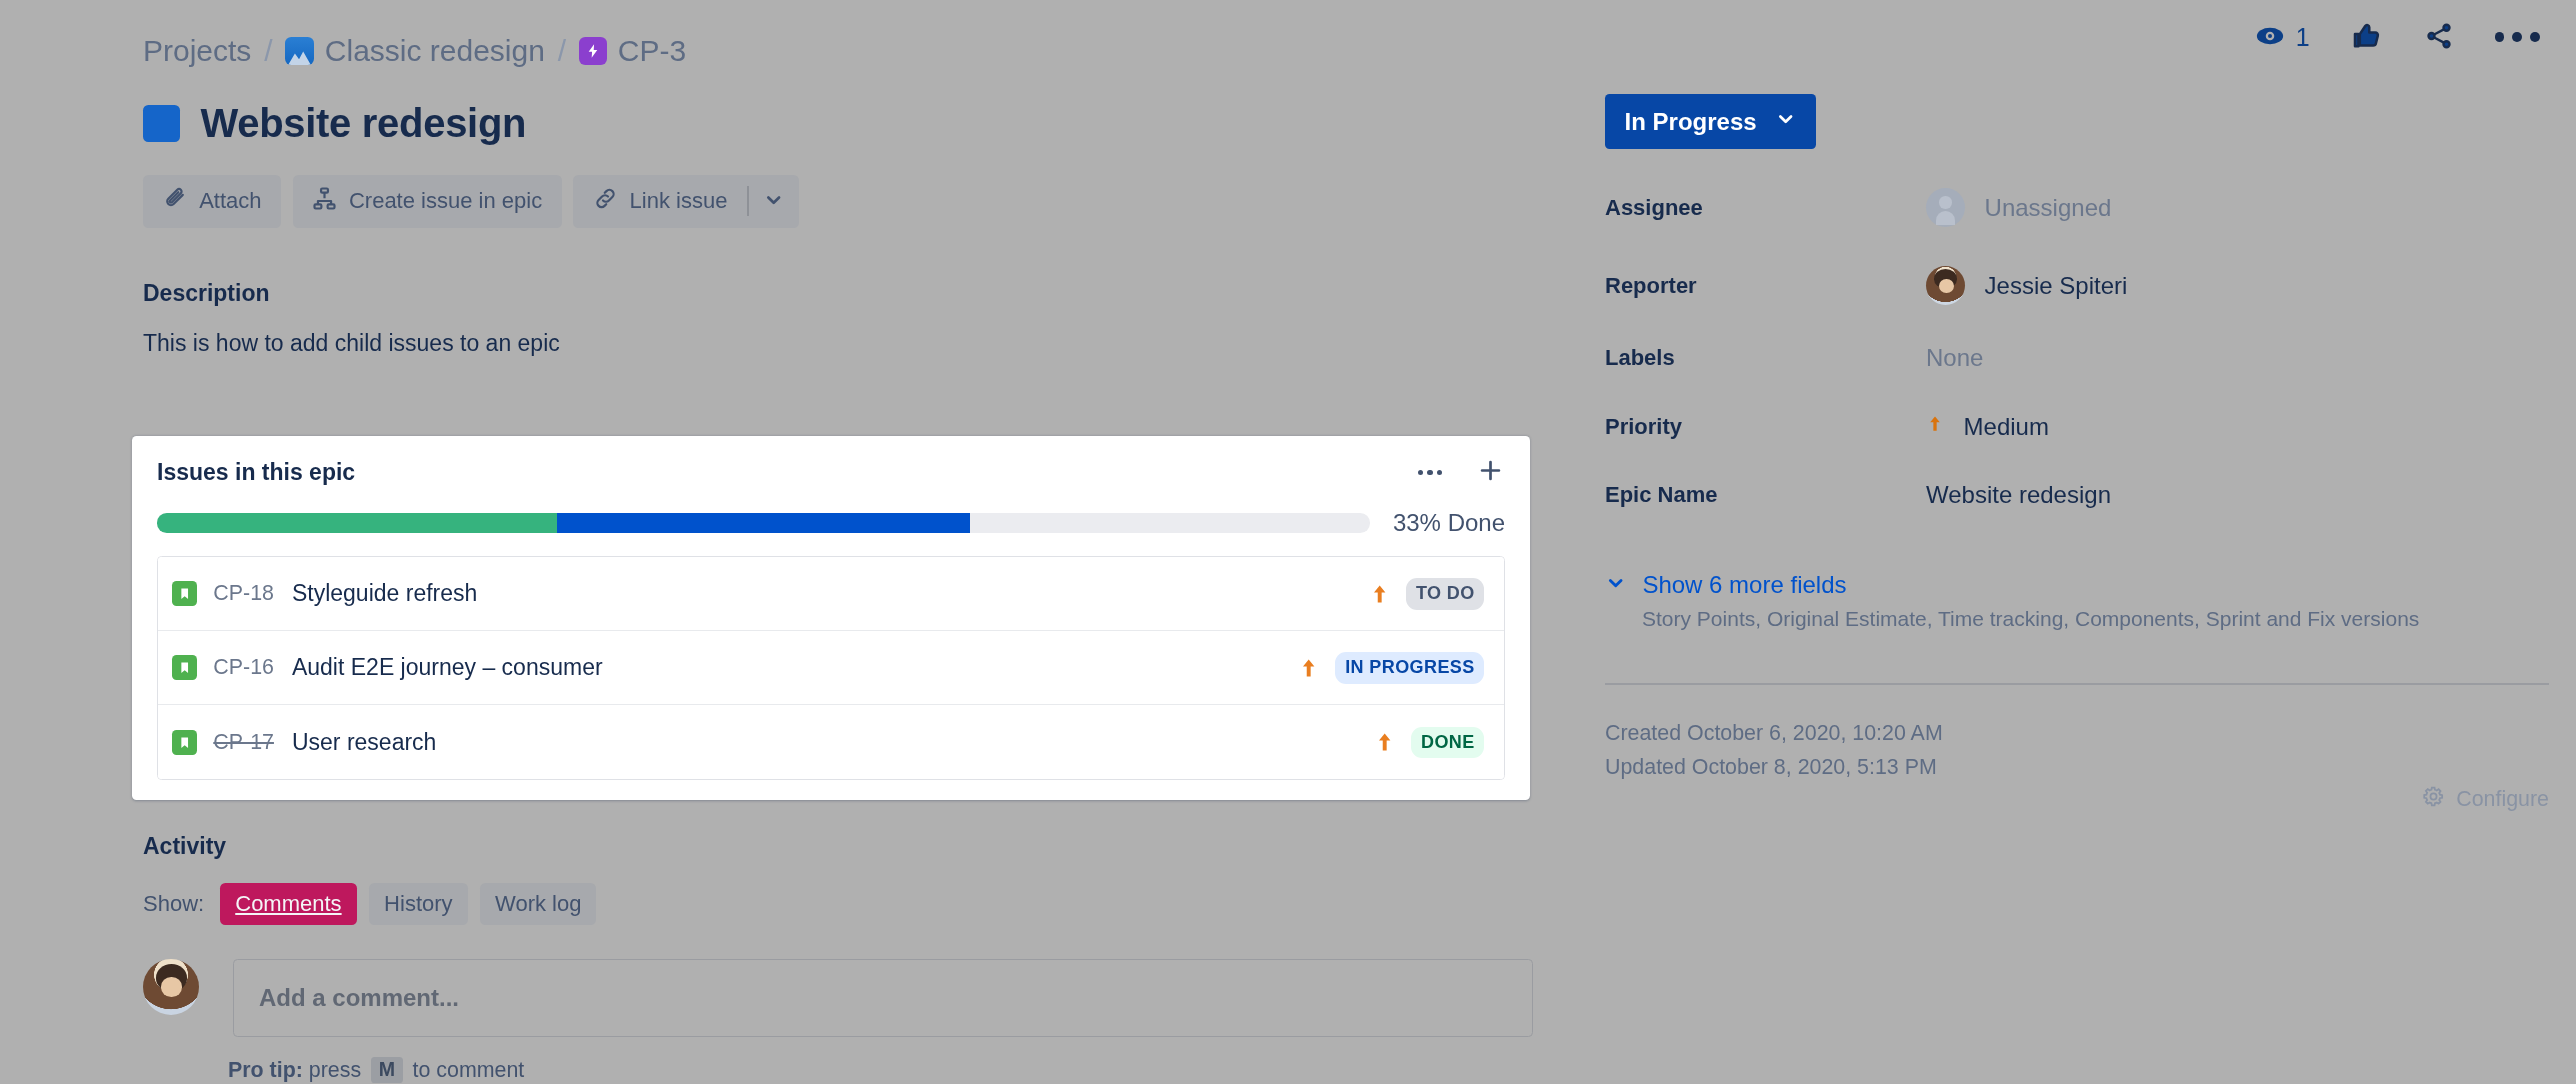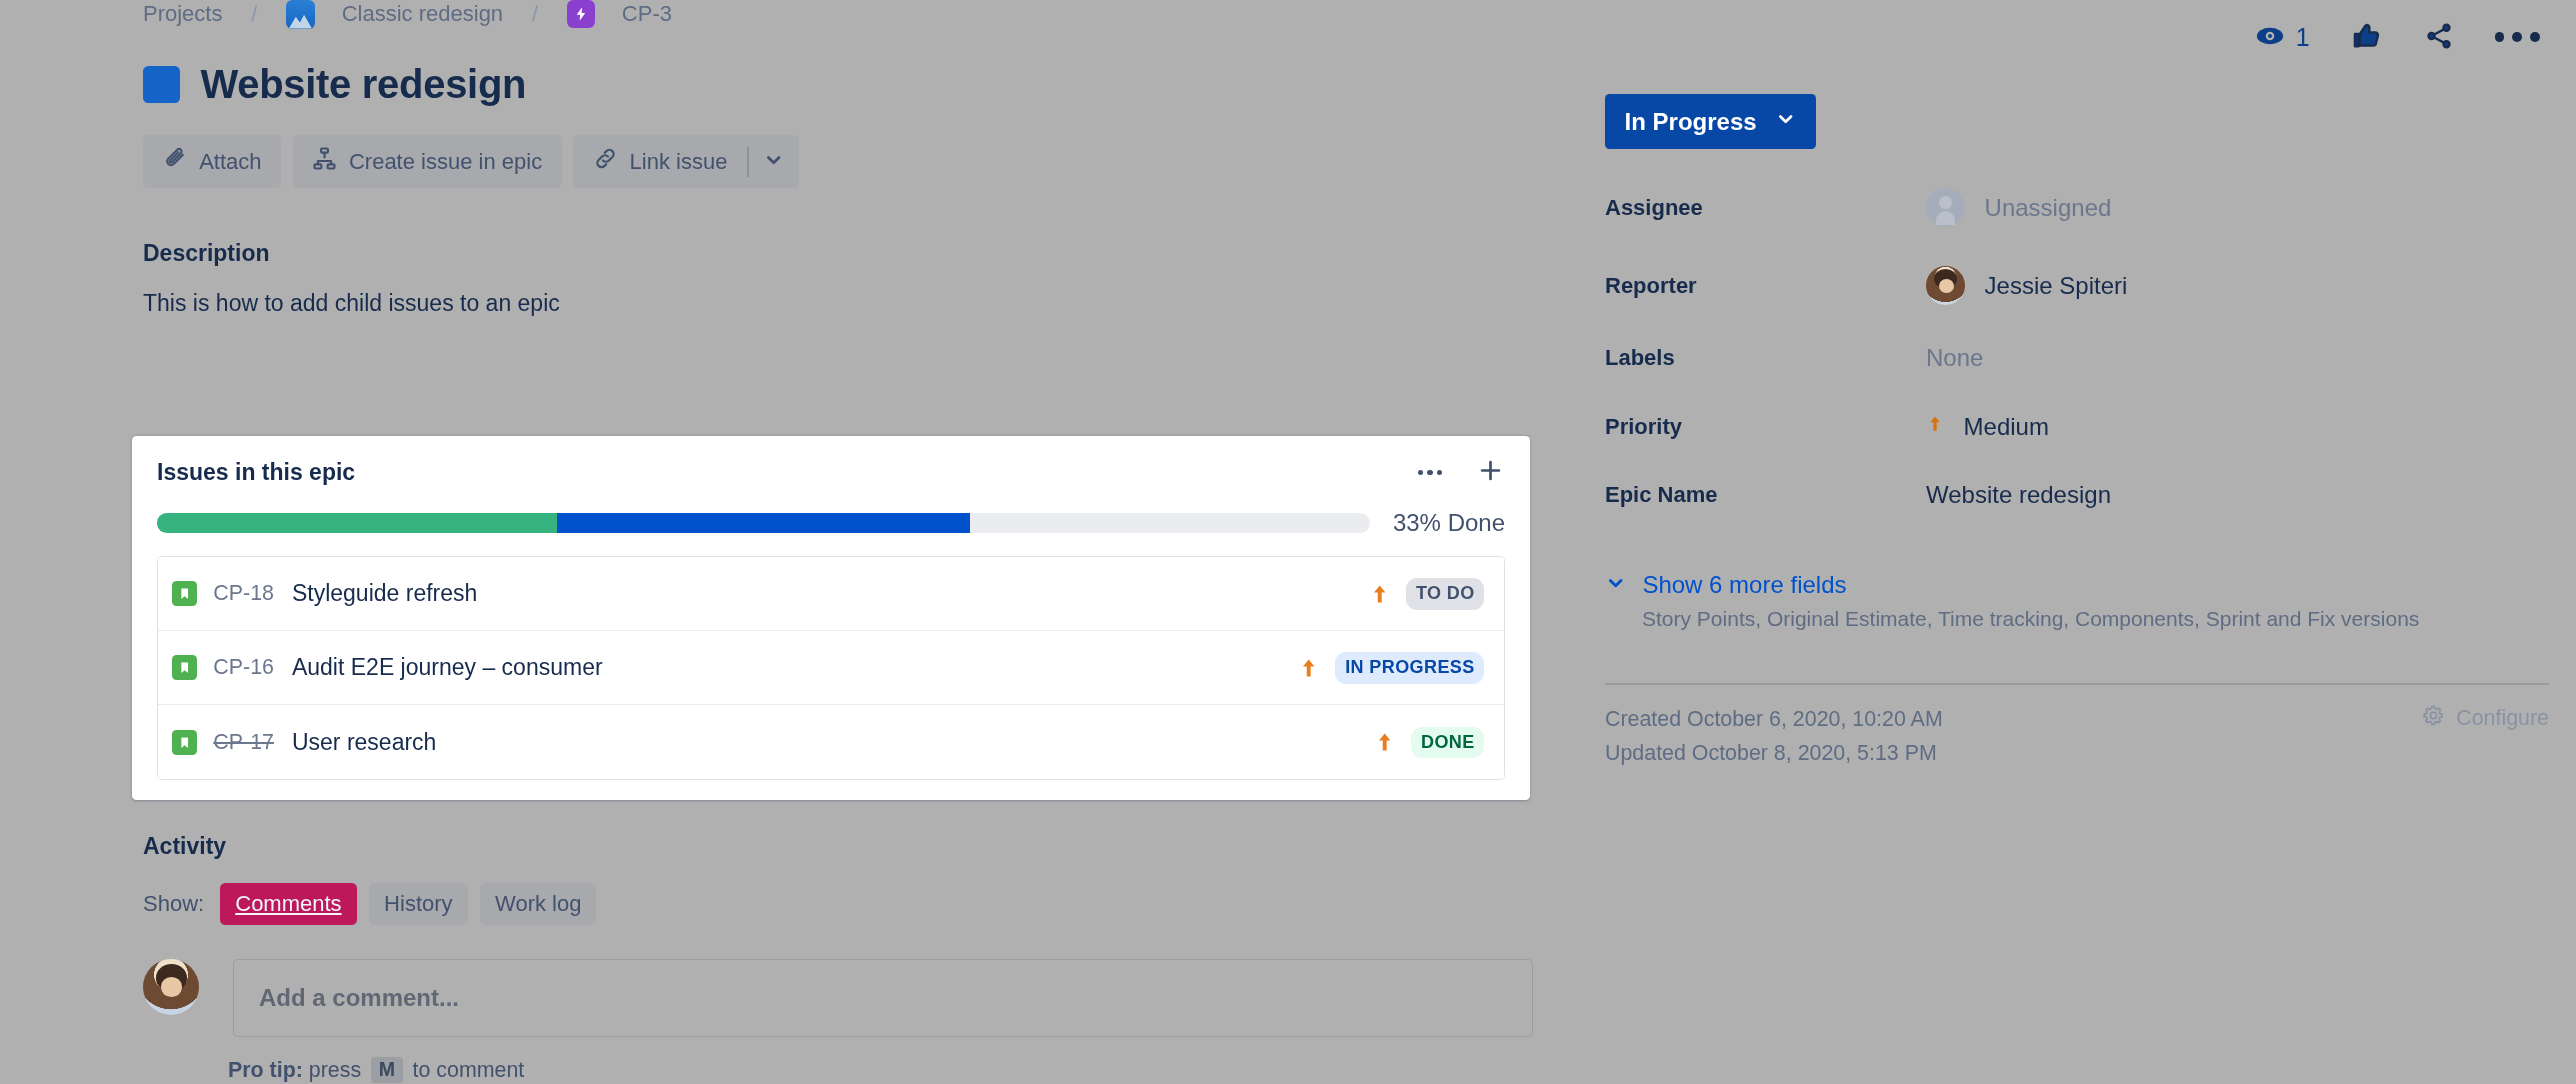--- a/index.html
+++ b/index.html
@@ -13,21 +13,21 @@
     position: relative;
   }
 
   
   #root { position:relative; width:2576px; height:1085px; }
 
   .left-col { position:absolute; left:143px; top:0; width:1390px; }
   .right-col { position:absolute; left:1605px; top:0; width:944px; }
 
   
-  .breadcrumb { display:flex; align-items:center; gap:27px; font-size:22px; color:#5e6c84; }
+  .breadcrumb { display:flex; align-items:center; gap:11px; padding-top:34px; font-size:30px; color:#5e6c84; }
   .breadcrumb .crumb-link { color:#5e6c84; cursor:pointer; white-space:nowrap; }
   .breadcrumb .sep { color:#8b97ab; padding:0 1.8px; }
   .proj-icon { width:28.5px; height:28.5px; border-radius:6.2px; background:linear-gradient(#2a7fd4,#1668c1); position:relative; overflow:hidden; flex:0 0 auto; }
   .proj-icon:after{content:"";position:absolute;left:2.7px;bottom:0;width:23px;height:15px;background:#c3d4e8;
     clip-path: polygon(0% 100%, 30% 22%, 48% 60%, 66% 8%, 100% 100%); }
   .epic-chip { width:28px; height:28px; border-radius:6.2px; background:#8b3fce; display:flex; align-items:center; justify-content:center; flex:0 0 auto;}
   .epic-chip svg { width:16px; height:16px; fill:#fff; }
 
   
   .title-row { display:flex; align-items:center; gap:20.5px; margin-top:33px; }
@@ -138,21 +138,21 @@
   .rp-avatar:after{content:"";position:absolute;left:8px;top:2.7px;width:23px;height:19.6px;border-radius:50% 50% 45% 45%;background:#3c2a20;}
   .rp-avatar:before{content:"";position:absolute;left:12.5px;top:12.5px;width:15px;height:14.3px;border-radius:50%;background:#e7c7a5;z-index:2;}
   .prio-ico svg { width:18px; height:25px; fill:#d9730d; }
 
   .morefields { margin-top:62px; }
   .mf-link { display:flex; align-items:center; gap:16px; color:#0052cc; font-size:24px; cursor:pointer; }
   .mf-link svg { width:21.4px; height:21.4px; stroke:#0052cc; stroke-width:3.2; fill:none; }
   .mf-sub { margin-left:37px; margin-top:8px; font-size:21px; color:#5e6c84; }
 
   .hr { height:1.8px; background:#9a9ca1; margin-top:52px; }
-  .meta-row { display:flex; align-items:flex-start; margin-top:18px; }
+  .meta-row { display:flex; align-items:flex-start; margin-top:32px;flex-direction:column; }
   .meta-dates { font-size:21.4px; color:#5e6c84; line-height:1.58; }
   .configure { margin-left:auto; display:flex; align-items:center; gap:10.7px; color:#8993a4; font-size:21.4px; cursor:pointer; }
   .configure svg { width:25px; height:25px; fill:#8993a4; }
 </style>
 </head>
 <body>
 
 <div id="root">
 
   <div class="topright">

